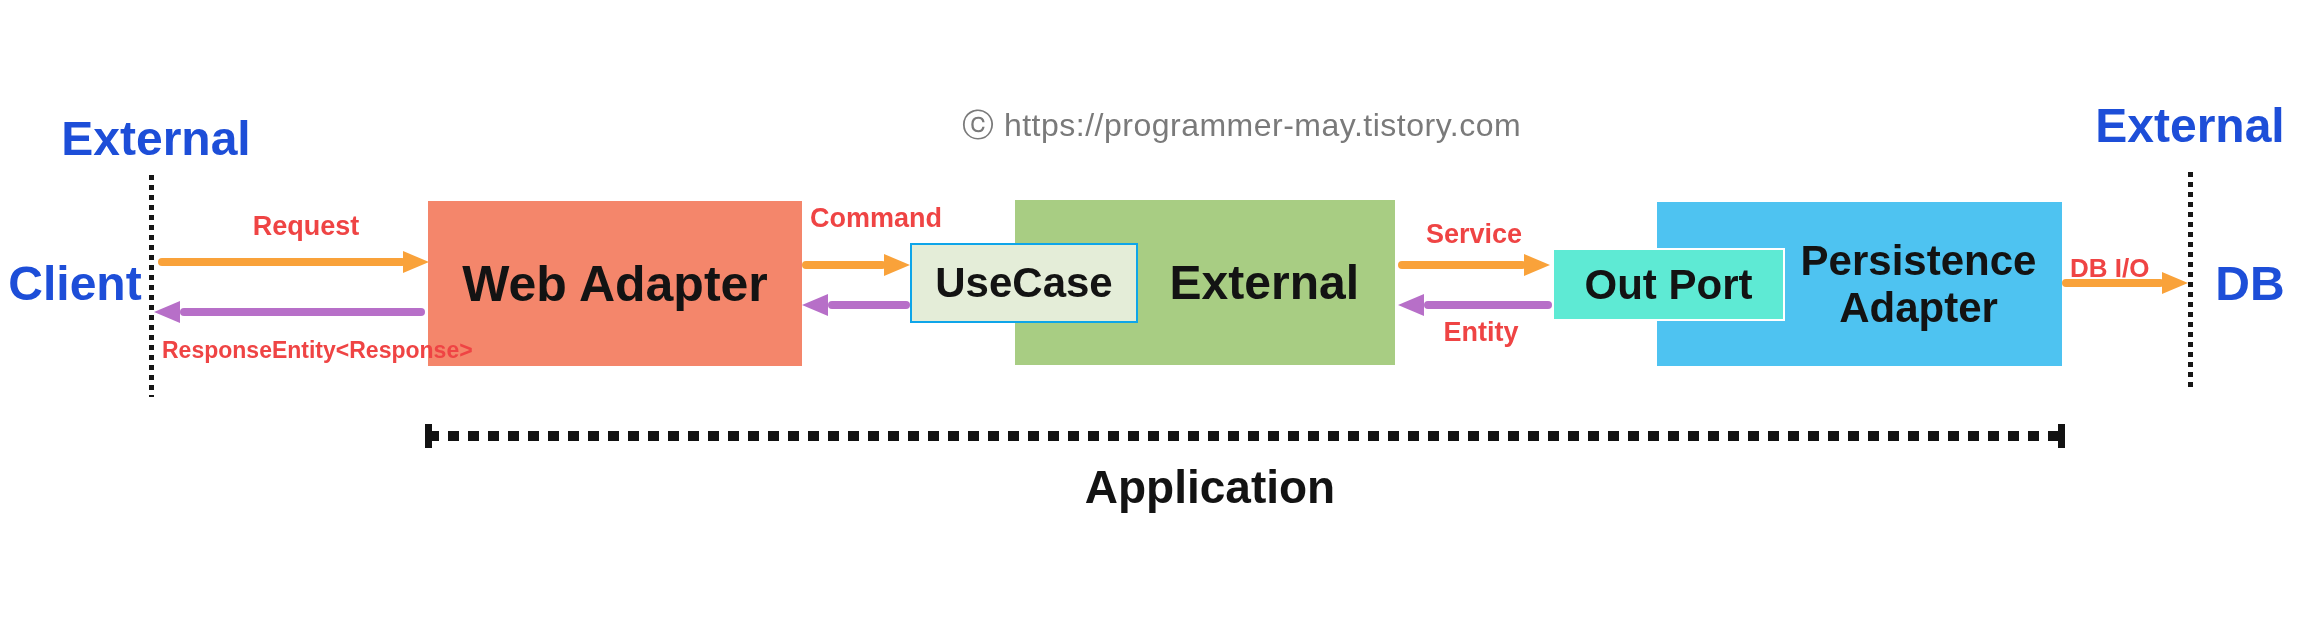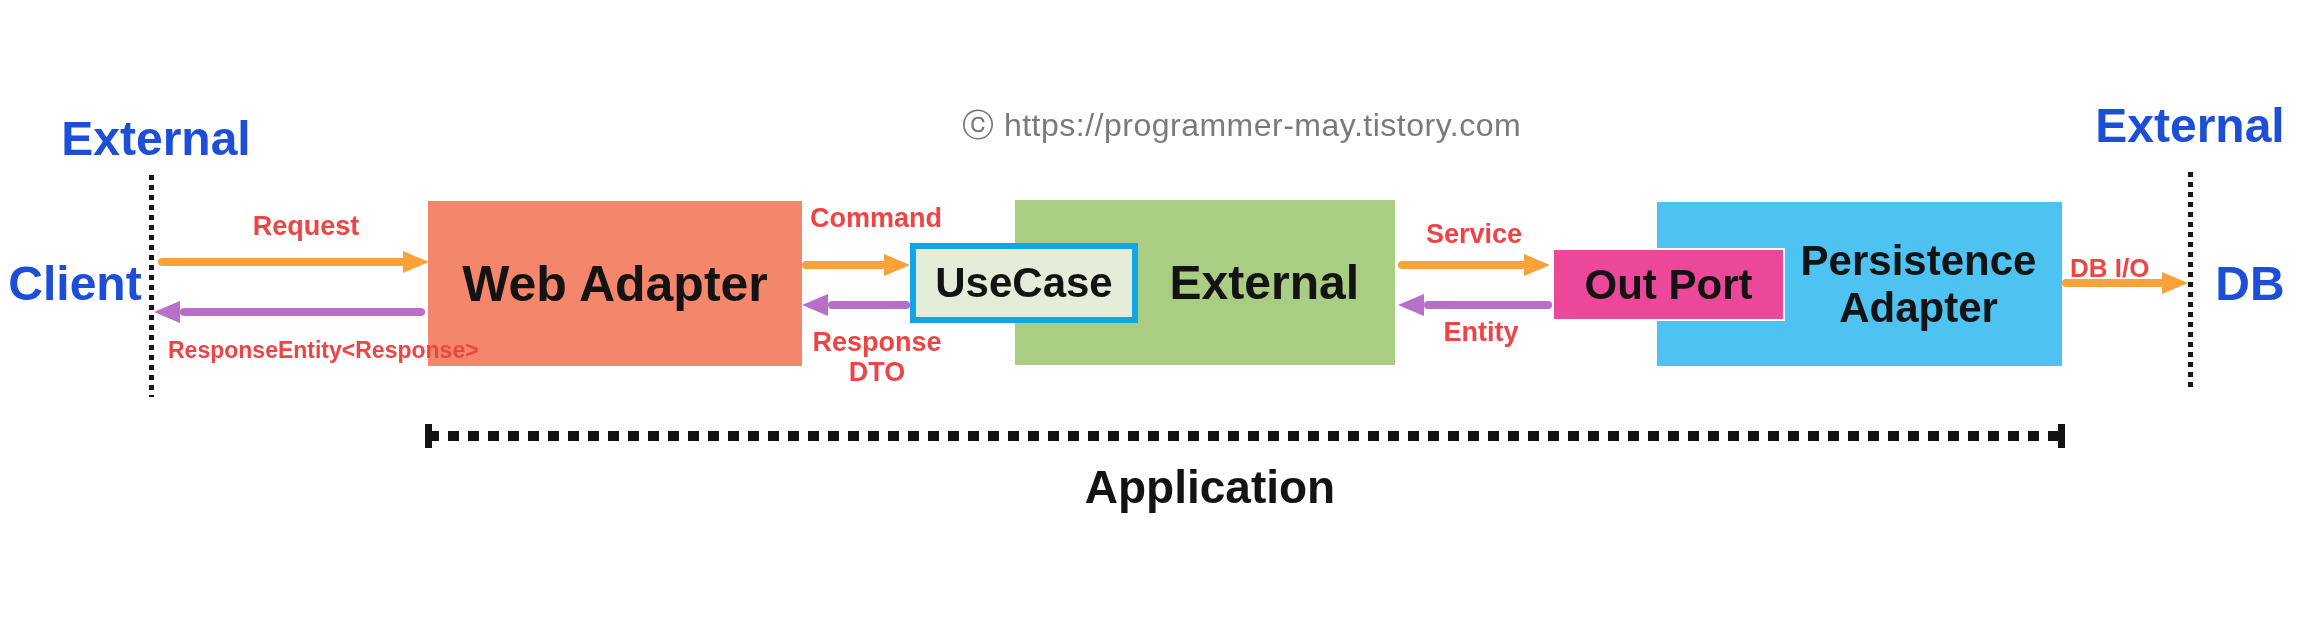--- a/index.html
+++ b/index.html
@@ -38,21 +38,21 @@
 
   
   .box{
     position:absolute;
     display:flex;align-items:center;justify-content:center;
     font-weight:800;color:#131313;
     box-sizing:border-box;
   }
   .web-adapter{left:428px;top:201px;width:374px;height:165px;font-size:50px;}
   .service{left:1015px;top:200px;width:380px;height:165px;font-size:48px;justify-content:flex-end;padding-right:36px;}
-  .usecase{left:910px;top:243px;width:228px;height:80px;font-size:42px;border:6px solid #0ea5e9;z-index:3;}
+  .usecase{left:910px;top:243px;width:228px;height:80px;font-size:42px;border:2px solid #0ea5e9;z-index:3;}
   .out-port{left:1552px;top:248px;width:233px;height:73px;font-size:42px;border:2px solid #fff;z-index:3;}
   .persistence{
     left:1657px;top:202px;width:405px;height:164px;font-size:42px;
     flex-direction:column;line-height:1.12;padding-left:118px;z-index:2;
   }
   .persistence .pl{white-space:nowrap;text-align:center;}
 
   
   .copyright{
     position:absolute;left:962px;top:104px;
@@ -113,42 +113,38 @@
 
   <div class="box usecase" style="background-color: rgb(228, 237, 216);">
     <span>UseCase</span>
   </div>
 
   <div class="box persistence" style="background-color: rgb(78, 195, 241);">
     <span class="pl">Persistence</span>
     <span class="pl">Adapter</span>
   </div>
 
-  <div class="box out-port" style="background-color: #ec4899;">
+  <div class="box out-port" style="background-color: #5eead4;">
     <span>Out Port</span>
   </div>
 
   <div class="shaft" style="left: 158px; top: 258px; width: 248px; background-color: rgb(249, 162, 58);"></div>
   <div class="head head-right" style="left: 403px; top: 251px; border-left-color: rgb(249, 162, 58);"></div>
   <div class="arrow-label centered" style="left:206px;top:211px;width:200px;">Request</div>
 
   <div class="head head-left" style="left: 154px; top: 301px; border-right-color: rgb(183, 111, 200);"></div>
   <div class="shaft" style="left: 180px; top: 308px; width: 245px; background-color: rgb(183, 111, 200);"></div>
-  <div class="arrow-label small" style="left:162px;top:337px;margin-left:6px;">ResponseEntity&lt;Response&gt;</div>
+  <div class="arrow-label small" style="left:162px;top:337px;">ResponseEntity&lt;Response&gt;</div>
 
   <div class="shaft" style="left: 802px; top: 261px; width: 84px; background-color: rgb(249, 162, 58);"></div>
   <div class="head head-right" style="left: 884px; top: 254px; border-left-color: rgb(249, 162, 58);"></div>
   <div class="arrow-label" style="left:810px;top:203px;">Command</div>
 
   <div class="head head-left" style="left: 802px; top: 294px; border-right-color: rgb(183, 111, 200);"></div>
   <div class="shaft" style="left: 828px; top: 301px; width: 82px; background-color: rgb(183, 111, 200);"></div>
-  <div class="arrow-label centered" style="left:797px;top:327px;width:160px;line-height:30px;">
-    <div>Response</div>
-    <div>DTO</div>
-  </div>
 
   <div class="shaft" style="left: 1398px; top: 261px; width: 128px; background-color: rgb(249, 162, 58);"></div>
   <div class="head head-right" style="left: 1524px; top: 254px; border-left-color: rgb(249, 162, 58);"></div>
   <div class="arrow-label centered" style="left:1398px;top:219px;width:152px;">Service</div>
 
   <div class="head head-left" style="left: 1398px; top: 294px; border-right-color: rgb(183, 111, 200);"></div>
   <div class="shaft" style="left: 1424px; top: 301px; width: 128px; background-color: rgb(183, 111, 200);"></div>
   <div class="arrow-label centered" style="left:1406px;top:317px;width:150px;">Entity</div>
 
   <div class="shaft" style="left: 2062px; top: 279px; width: 102px; background-color: rgb(249, 162, 58);"></div>

